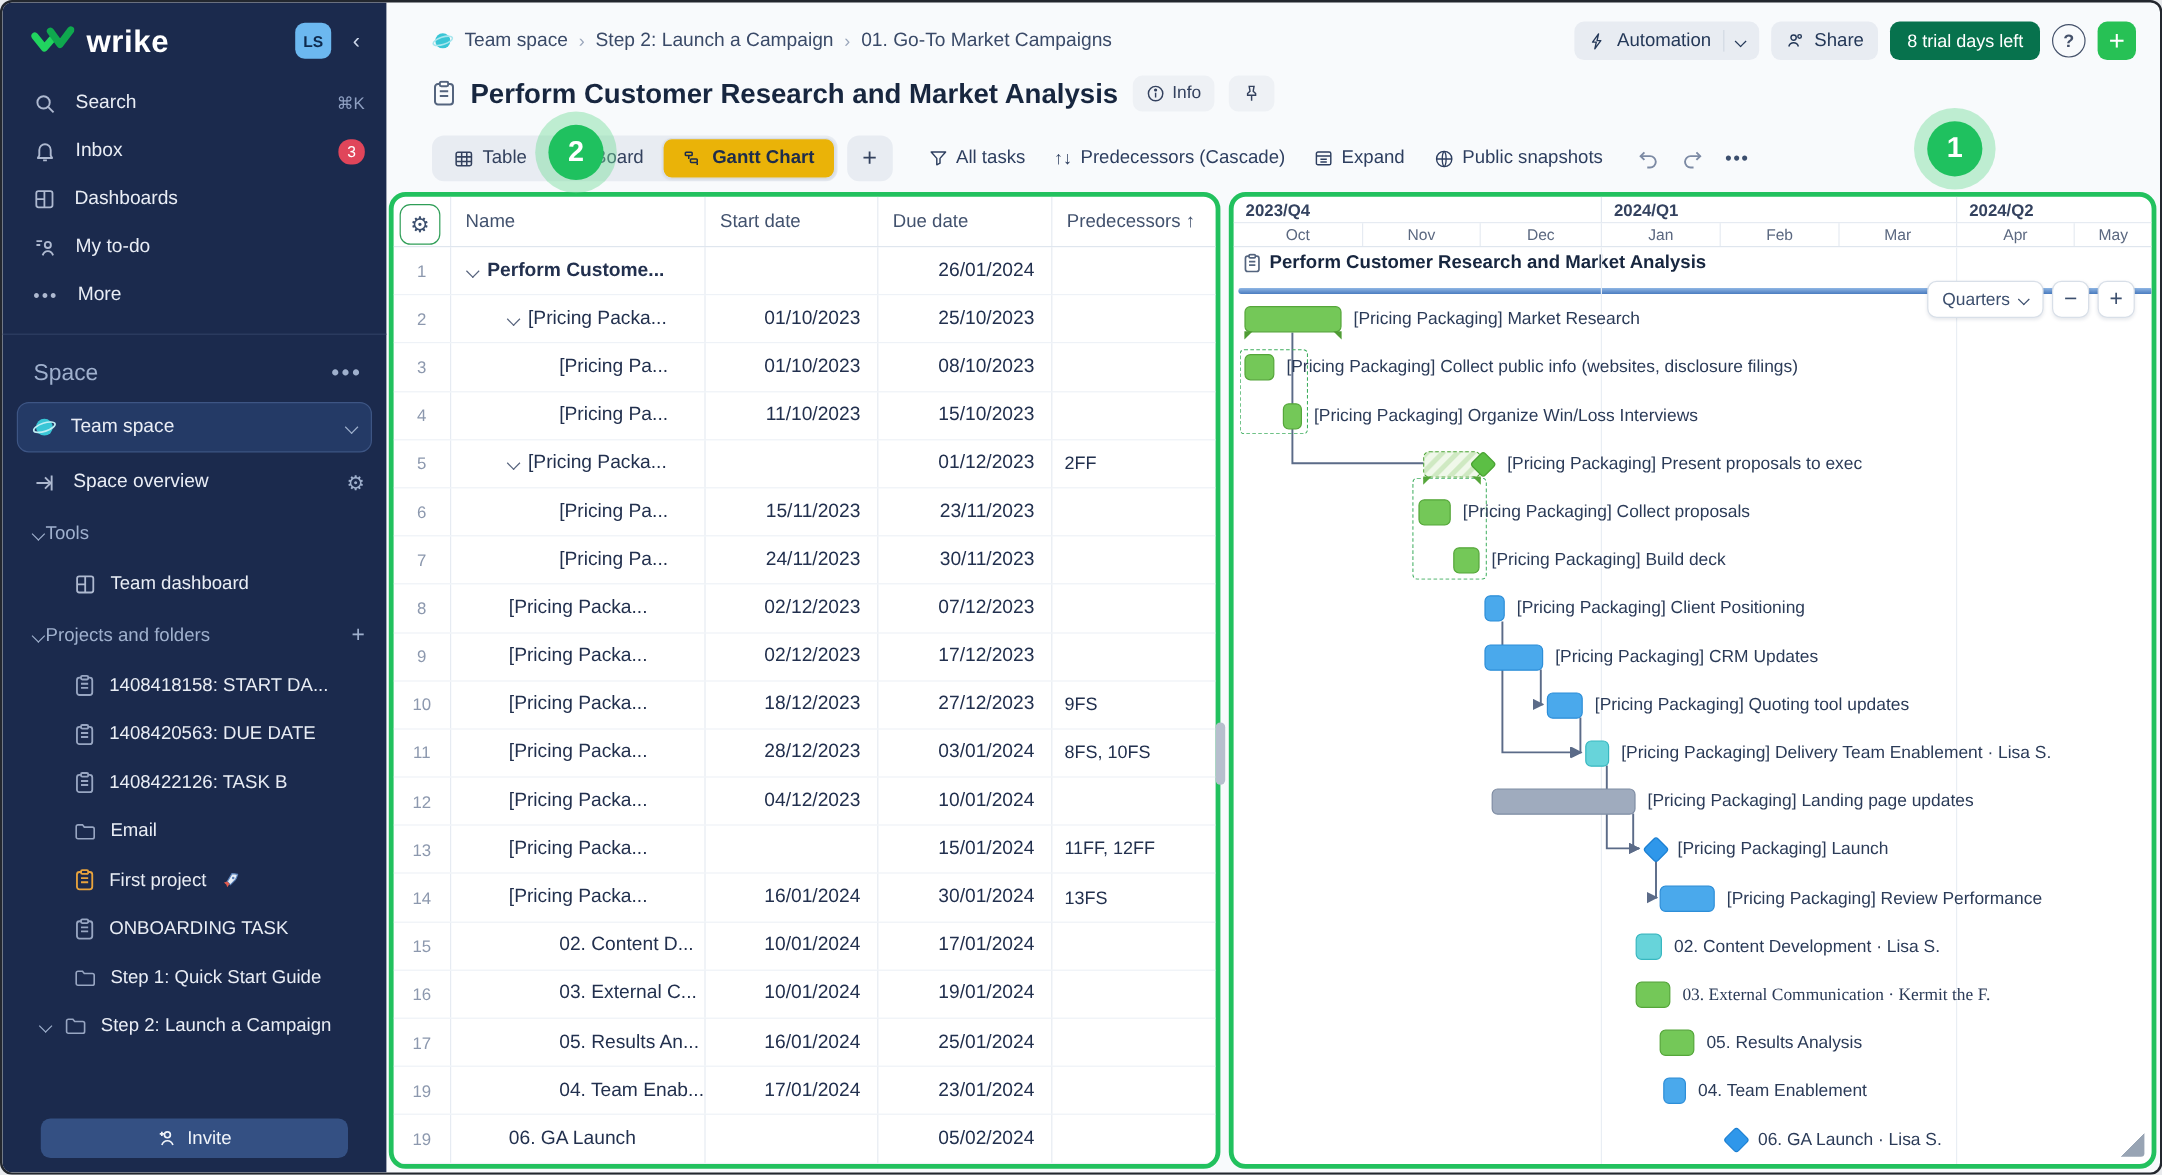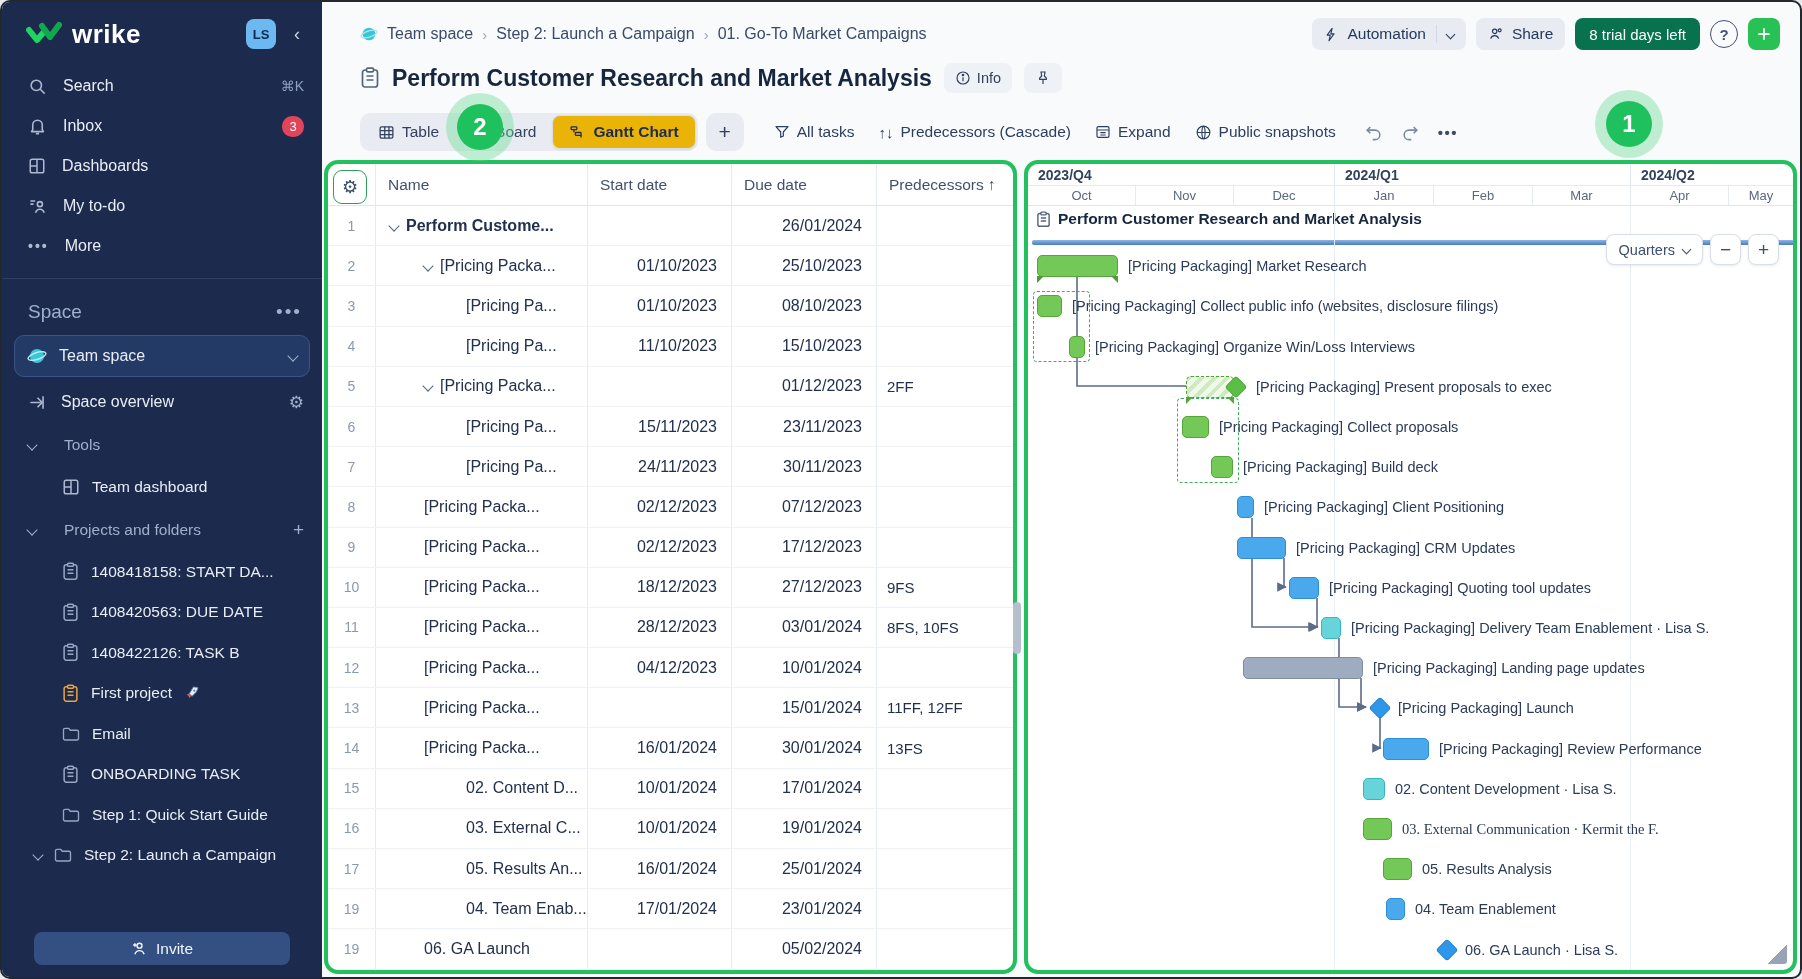--- a/index.html
+++ b/index.html
@@ -20,21 +20,21 @@
   .sbadge { margin-left:auto; background:#e0455a; color:#fff; border-radius:10px; min-width:22px; height:21px;
             font-size:13px; display:flex; align-items:center; justify-content:center; padding:0 6px; }
   .sb-divider { height:1px; background:#2e3f63; margin:12px 0 14px 0; }
   .sb-section { display:flex; align-items:center; padding:8px 20px 8px 26px; color:#9fb0cd; font-size:19px; }
   .sb-section .dots { margin-left:auto; letter-spacing:2px; color:#9fb0cd; cursor:pointer; }
   .sb-team { display:flex; align-items:center; gap:12px; margin:4px 12px; padding:0 12px; height:42px;
              background:#243a66; border:1px solid #3d5584; border-radius:10px; font-size:16px; cursor:pointer; }
   .sb-team .chev-d { margin-left:auto; }
   .sb-item { display:flex; align-items:center; gap:14px; height:42px; padding:0 18px 0 26px; font-size:16px; cursor:pointer; }
   .sb-item .gear-r { margin-left:auto; color:#9fb0cd; font-size:17px; }
-  .sb-subsec { display:flex; align-items:center; gap:28px; height:44px; padding:0 18px 0 26px; color:#9fb0cd; font-size:15.5px; cursor:pointer; }
+  .sb-subsec { display:flex; align-items:center; gap:2px; height:44px; padding:0 18px 0 26px; color:#9fb0cd; font-size:15.5px; cursor:pointer; }
   .sb-subsec .plus-r { margin-left:auto; font-size:19px; color:#9fb0cd; }
   .sb-proj { display:flex; align-items:center; gap:12px; height:40.5px; padding:0 14px 0 60px; font-size:15.5px; cursor:pointer; white-space:nowrap; }
   .sb-proj.haschev { padding-left:32px; }
   .chev { display:inline-block; width:8px; height:8px; border-right:1.8px solid #9fb0cd; border-bottom:1.8px solid #9fb0cd; transform:rotate(45deg); flex:none; }
   .invite-btn { position:absolute; left:32px; right:32px; bottom:12px; height:33px; background:#345083; color:#f0f4fa;
                 border:none; border-radius:8px; font-size:15.5px; display:flex; align-items:center; justify-content:center; gap:8px; cursor:pointer; }
 
   
   .content { position:absolute; left:320px; top:0; right:0; height:158px; }
   .topbar { position:absolute; left:38px; right:20px; top:14px; height:36px; display:flex; align-items:center; }
@@ -270,42 +270,42 @@
             <svg width="17" height="19" viewBox="0 0 20 22" fill="none" stroke="#98a6c2" stroke-width="1.8">
               <rect x="2.5" y="3" width="15" height="17" rx="2.5"></rect>
               <rect x="6.5" y="1.2" width="7" height="3.6" rx="1.2" fill="#1b2a4d"></rect>
               <path d="M6.5 9h7M6.5 13h7"></path>
             </svg>
           </span>
           <span>1408422126: TASK B</span>
         </div>
         <div class="sb-proj">
           <span class="ico">
+            <svg width="18" height="16" viewBox="0 0 24 20" fill="none" stroke="#98a6c2" stroke-width="1.8">
+              <path d="M2 4.5A2 2 0 0 1 4 2.5h5l2 2.5h9a2 2 0 0 1 2 2v9a2 2 0 0 1-2 2H4a2 2 0 0 1-2-2z"></path>
+            </svg>
+          </span>
+          <span>Email</span>
+        </div>
+        <div class="sb-proj">
+          <span class="ico">
             <svg width="17" height="19" viewBox="0 0 20 22" fill="none" stroke="#e8a33d" stroke-width="1.8">
               <rect x="2.5" y="3" width="15" height="17" rx="2.5"></rect>
               <rect x="6.5" y="1.2" width="7" height="3.6" rx="1.2" fill="#1b2a4d"></rect>
               <path d="M6.5 9h7M6.5 13h7"></path>
             </svg>
           </span>
           <span>First project</span>
           <span class="ico">
             <svg width="16" height="16" viewBox="0 0 24 24">
               <path d="M14 3c3 0 7 1 7 1s-1 4-3 7l-6 6-4-4z" fill="#e6eef8" stroke="#5a80b8" stroke-width="1.4"></path>
               <circle cx="15.5" cy="8.5" r="1.6" fill="#5a80b8"></circle>
               <path d="M8 13l-4 1 3 3 1 3 3-4" fill="#e05a4e"></path>
             </svg>
           </span>
-        </div>
-        <div class="sb-proj">
-          <span class="ico">
-            <svg width="18" height="16" viewBox="0 0 24 20" fill="none" stroke="#98a6c2" stroke-width="1.8">
-              <path d="M2 4.5A2 2 0 0 1 4 2.5h5l2 2.5h9a2 2 0 0 1 2 2v9a2 2 0 0 1-2 2H4a2 2 0 0 1-2-2z"></path>
-            </svg>
-          </span>
-          <span>Email</span>
         </div>
         <div class="sb-proj">
           <span class="ico">
             <svg width="17" height="19" viewBox="0 0 20 22" fill="none" stroke="#98a6c2" stroke-width="1.8">
               <rect x="2.5" y="3" width="15" height="17" rx="2.5"></rect>
               <rect x="6.5" y="1.2" width="7" height="3.6" rx="1.2" fill="#1b2a4d"></rect>
               <path d="M6.5 9h7M6.5 13h7"></path>
             </svg>
           </span>
           <span>ONBOARDING TASK</span>

